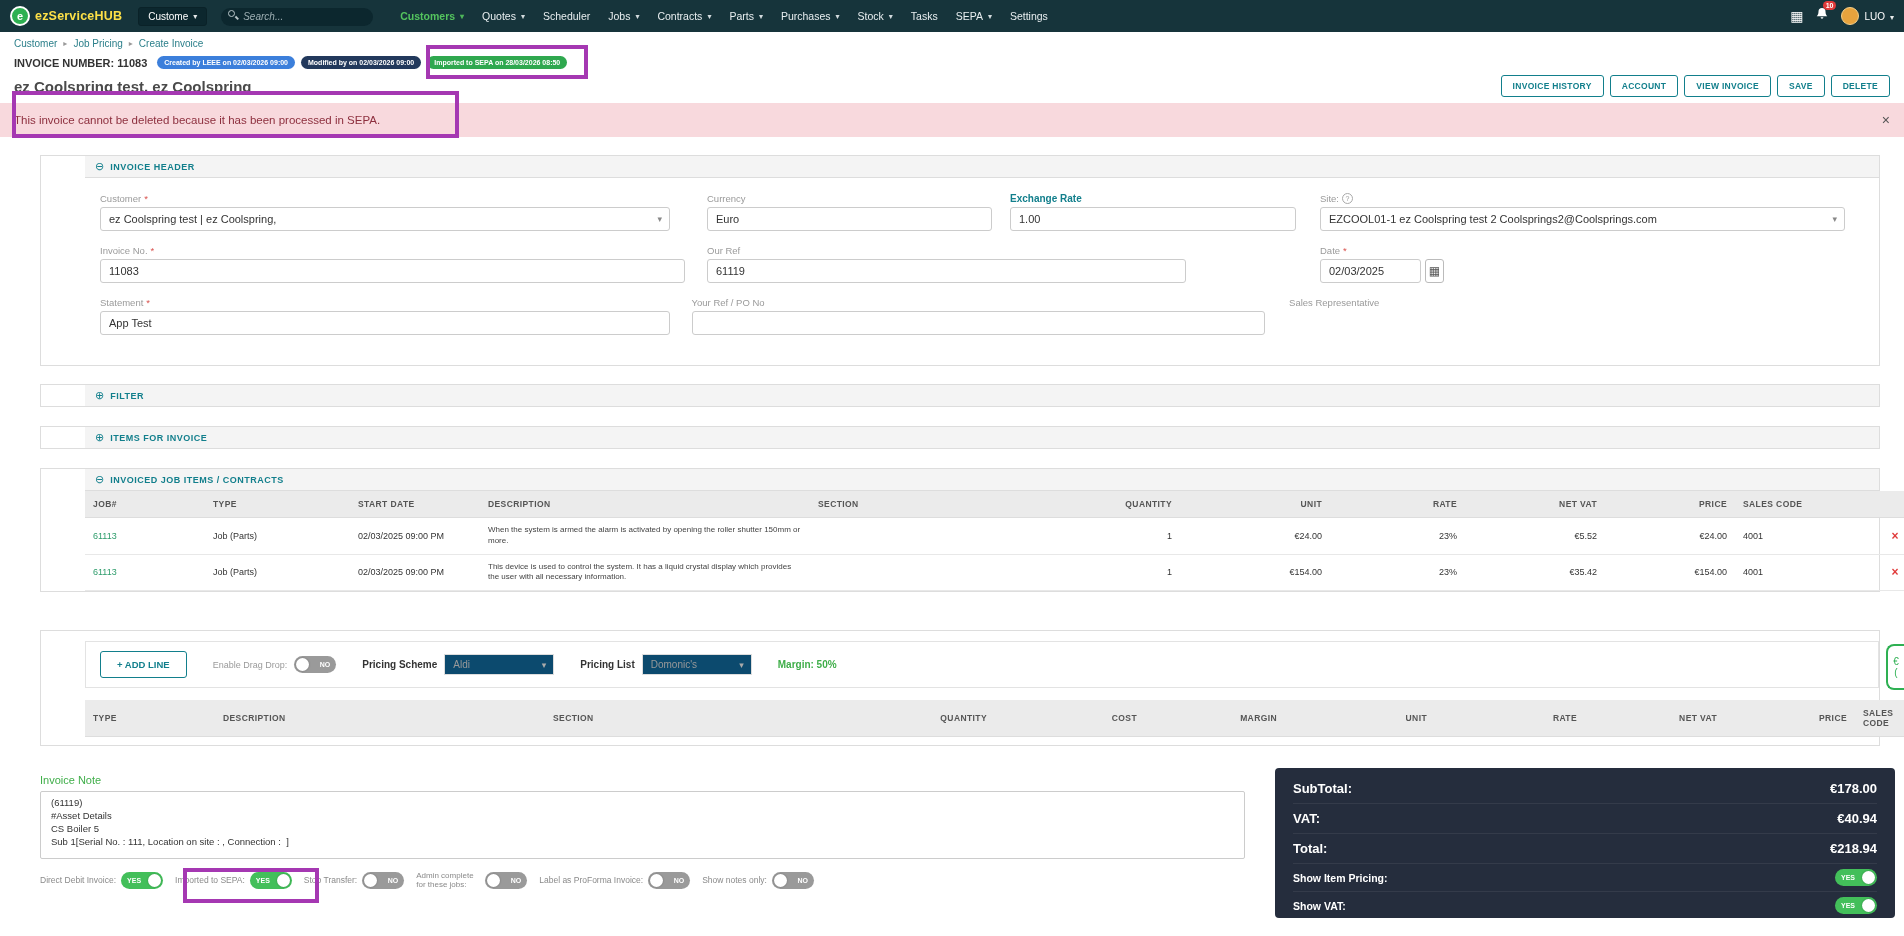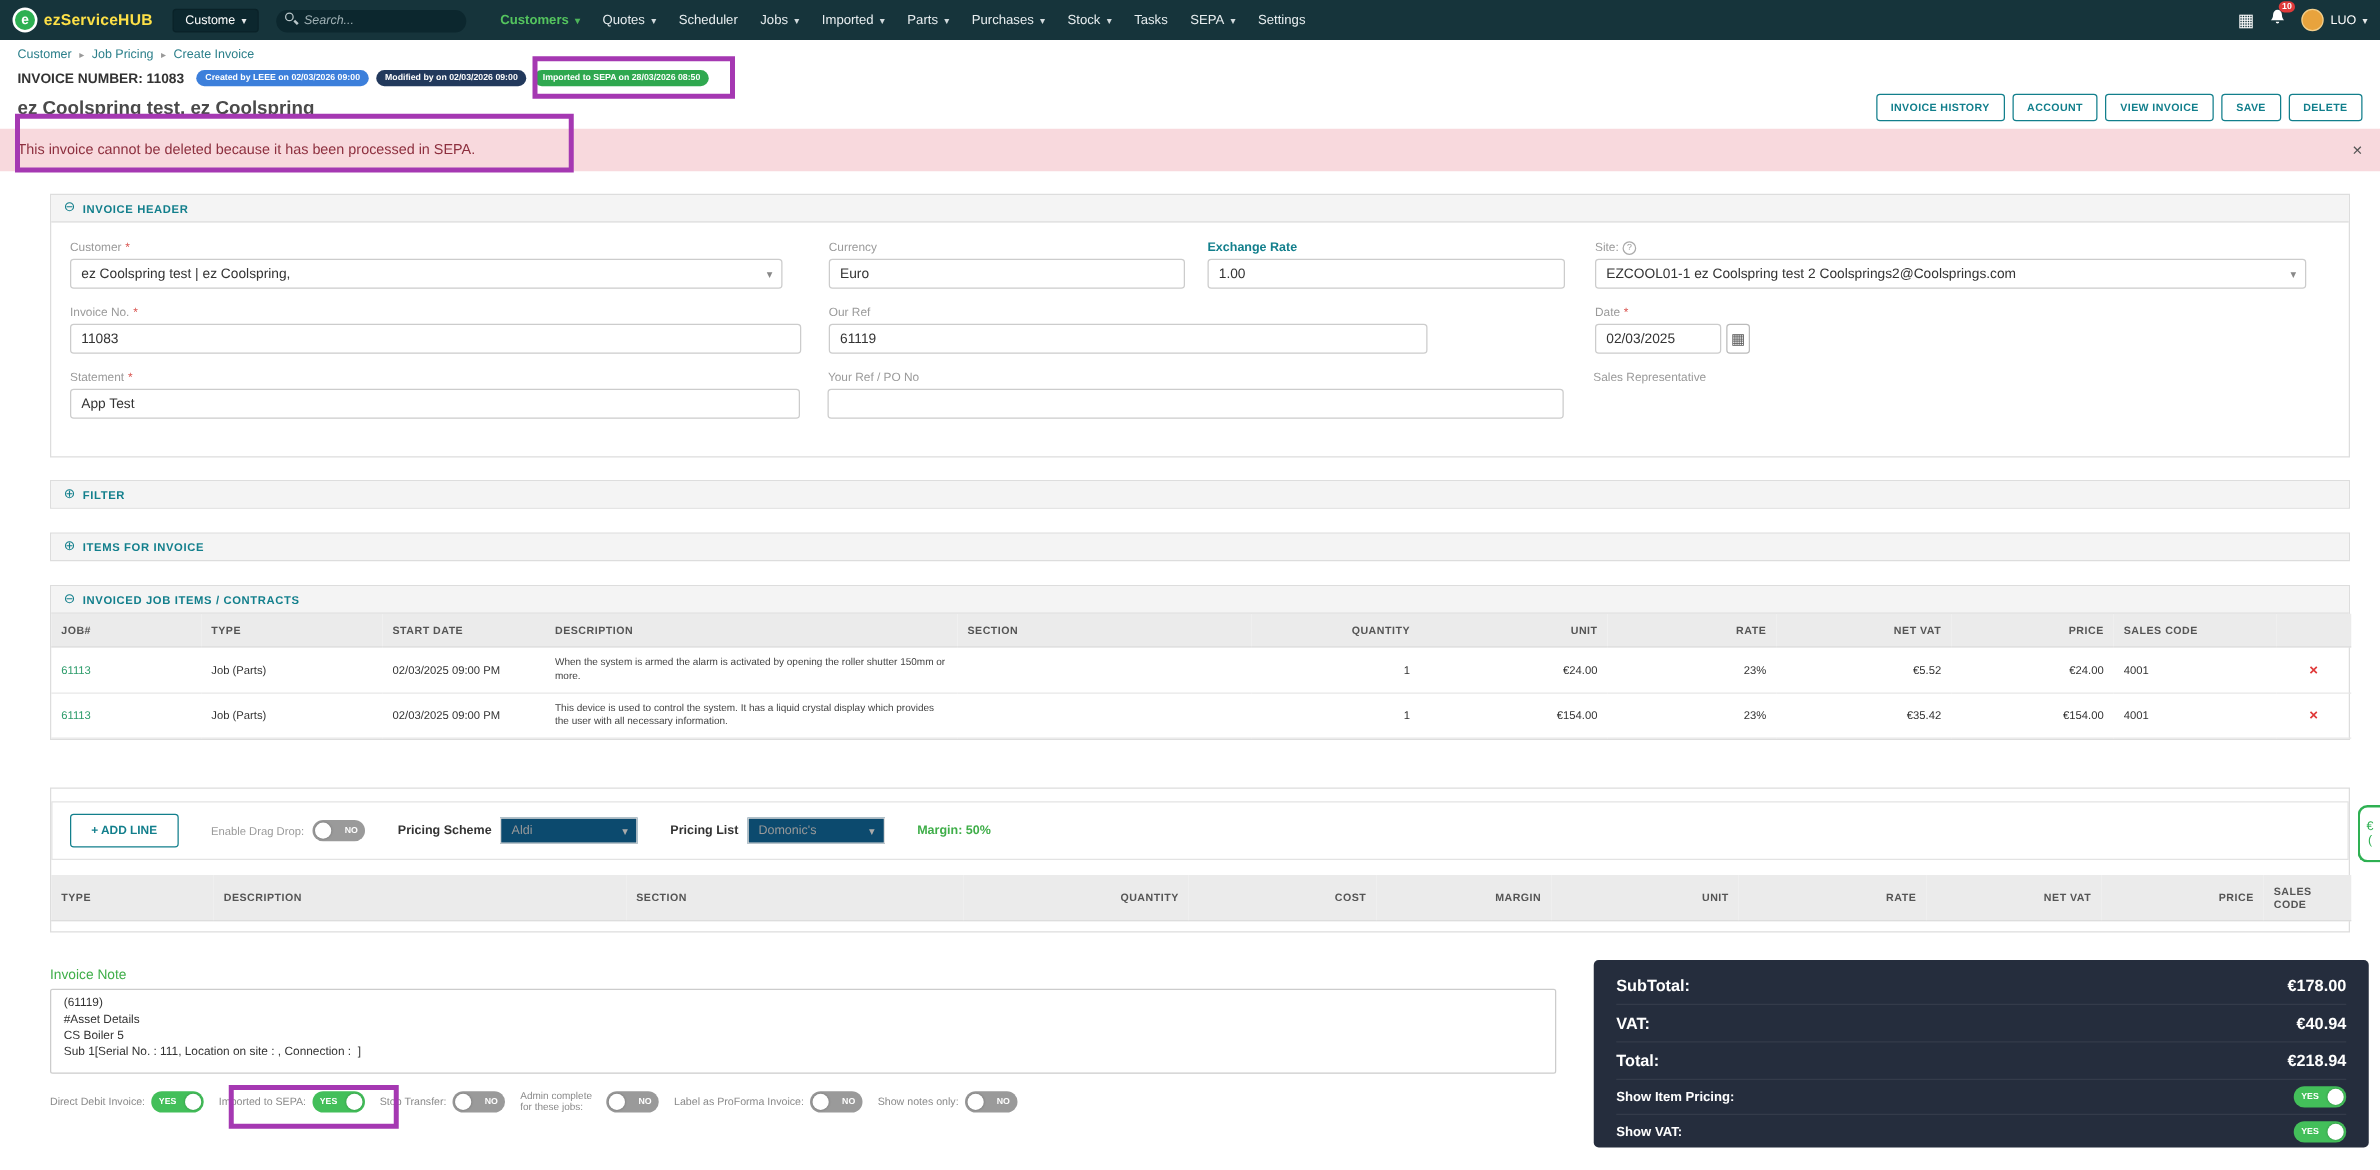--- a/index.html
+++ b/index.html
@@ -45,21 +45,21 @@
   .actions { display:flex; gap:6px; }
   .btn-outline { background:#fff; border:1px solid #127f8c; color:#127f8c; font-size:8.5px; font-weight:bold; padding:5px 11px; border-radius:3px; cursor:pointer; letter-spacing:.3px; white-space:nowrap; }
 
   
   .alert { background:#f8d9dd; height:34px; display:flex; align-items:center; padding:0 14px; position:relative; }
   .alert-text { color:#8d2f3e; font-size:11.5px; }
   .alert-close { position:absolute; right:14px; top:50%; transform:translateY(-50%); color:#555; font-size:14px; cursor:pointer; }
 
   
   .content { padding-top:18px; }
-  .panel { margin:0 24px 19px 40px; border:1px solid #ddd; background:#fff; }
+  .panel { margin:0 24px 19px 40px; border:1px solid #ddd; background:#fff;padding-left:44px; }
   .panel.tight { margin-bottom:18px; }
   .panel.jobs-panel { margin-bottom:38px; }
   .panel-head { background:#f4f4f4; border-bottom:1px solid #ddd; padding:5px 10px; display:flex; align-items:center; gap:6px; cursor:pointer; }
   .panel.collapsed .panel-head { border-bottom:none; }
   .p-icon { color:#127f8c; font-size:11px; line-height:1; }
   .p-icon.expanded::before { content:"⊖"; }
   .p-icon.collapsed::before { content:"⊕"; }
   .p-title { color:#127f8c; font-size:9px; font-weight:bold; letter-spacing:.5px; }
 
   
@@ -161,21 +161,21 @@
       <span class="nav-item caret">
           <span>Quotes</span>
         </span>
       <span class="nav-item">
           <span>Scheduler</span>
         </span>
       <span class="nav-item caret">
           <span>Jobs</span>
         </span>
       <span class="nav-item caret">
-          <span>Imported</span>
+          <span>Contracts</span>
         </span>
       <span class="nav-item caret">
           <span>Parts</span>
         </span>
       <span class="nav-item caret">
           <span>Purchases</span>
         </span>
       <span class="nav-item caret">
           <span>Stock</span>
         </span>

